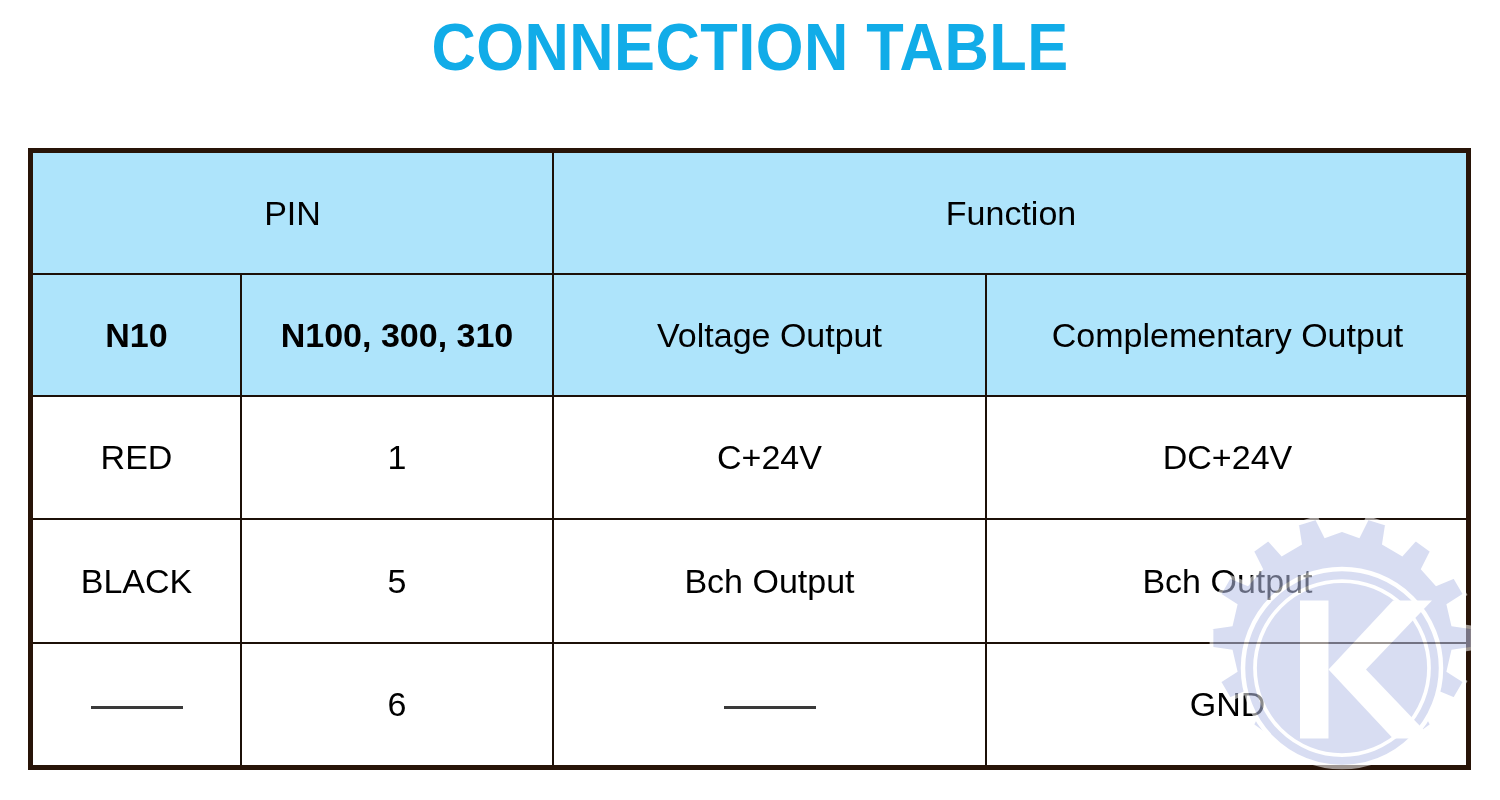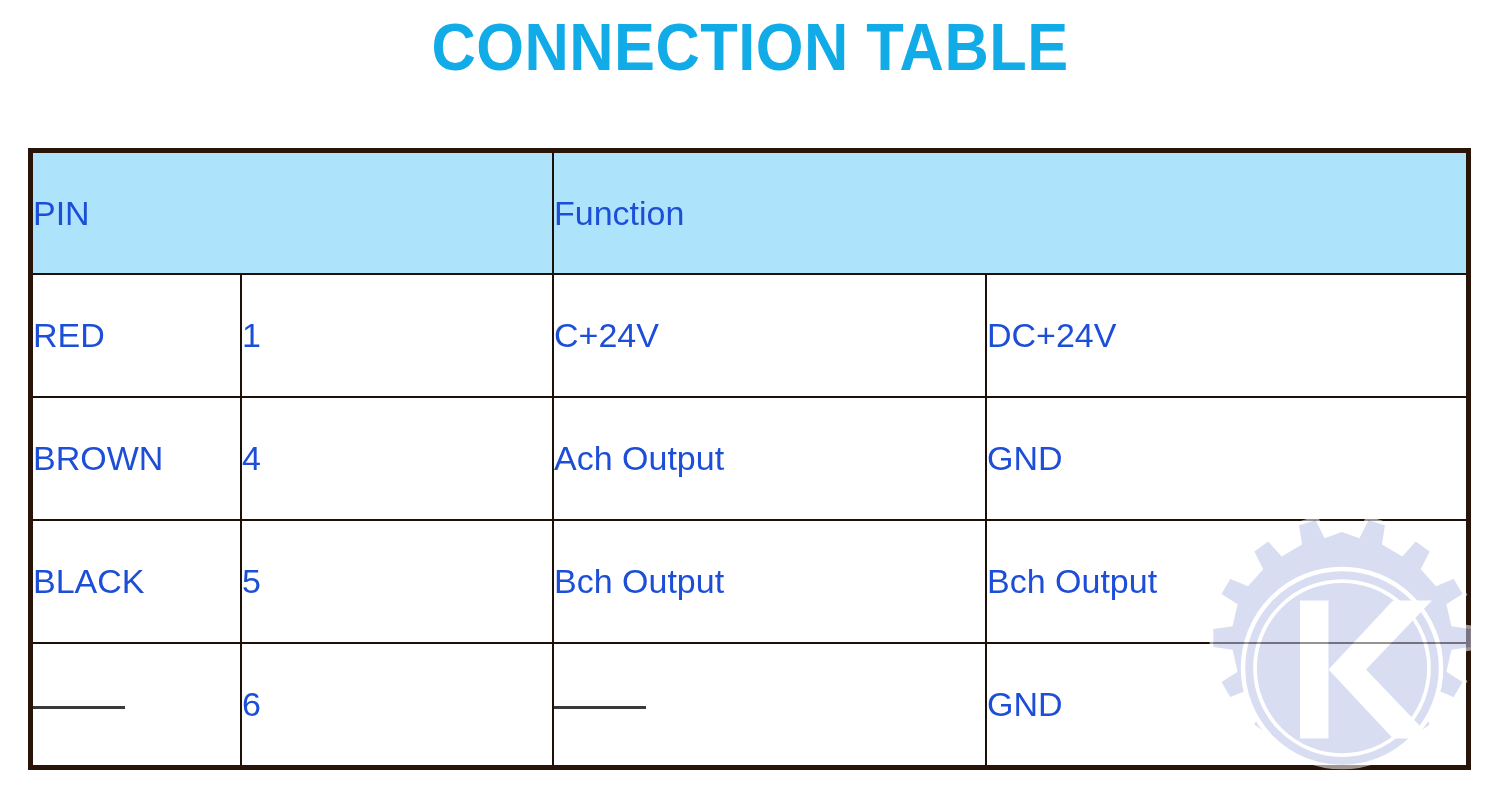--- a/index.html
+++ b/index.html
@@ -59,23 +59,23 @@
     border-collapse: collapse;
     width: 100%;
     height: 100%;
     table-layout: fixed;
     background: transparent;
   }
 
   table.conn td {
     border: 2px solid #1c1008;
     padding: 0;
-    text-align: left;
+    text-align: center;
     vertical-align: middle;
-    color: #1d4ed8;
+    color: #000000;
     font-size: 34px;
     line-height: 1;
     white-space: nowrap;
   }
 
   
   #table-wrap::after {
     content: "";
     position: absolute;
     left: -3px;
@@ -153,32 +153,32 @@
       <col class="colw-volt">
       <col class="colw-comp">
     </colgroup>
     <tbody>
 
       <tr>
         <td class="hdr hdr-cyan" colspan="2">PIN</td>
         <td class="hdr hdr-cyan" colspan="2">Function</td>
       </tr>
 
+      <tr>
+        <td class="hdr hdr-dark">N10</td>
+        <td class="hdr hdr-dark">N100, 300, 310</td>
+        <td class="hdr hdr-cyan">Voltage Output</td>
+        <td class="hdr hdr-cyan">Complementary Output</td>
+      </tr>
 
       <tr>
         <td class="data">RED</td>
         <td class="data pin-num">1</td>
         <td class="data">C+24V</td>
         <td class="data">DC+24V</td>
-      </tr>
-      <tr>
-        <td class="data">BROWN</td>
-        <td class="data pin-num">4</td>
-        <td class="data">Ach Output</td>
-        <td class="data">GND</td>
       </tr>
       <tr>
         <td class="data">BLACK</td>
         <td class="data pin-num">5</td>
         <td class="data">Bch Output</td>
         <td class="data">Bch Output</td>
       </tr>
       <tr>
         <td class="data"><span class="dash-mark"></span></td>
         <td class="data pin-num">6</td>

